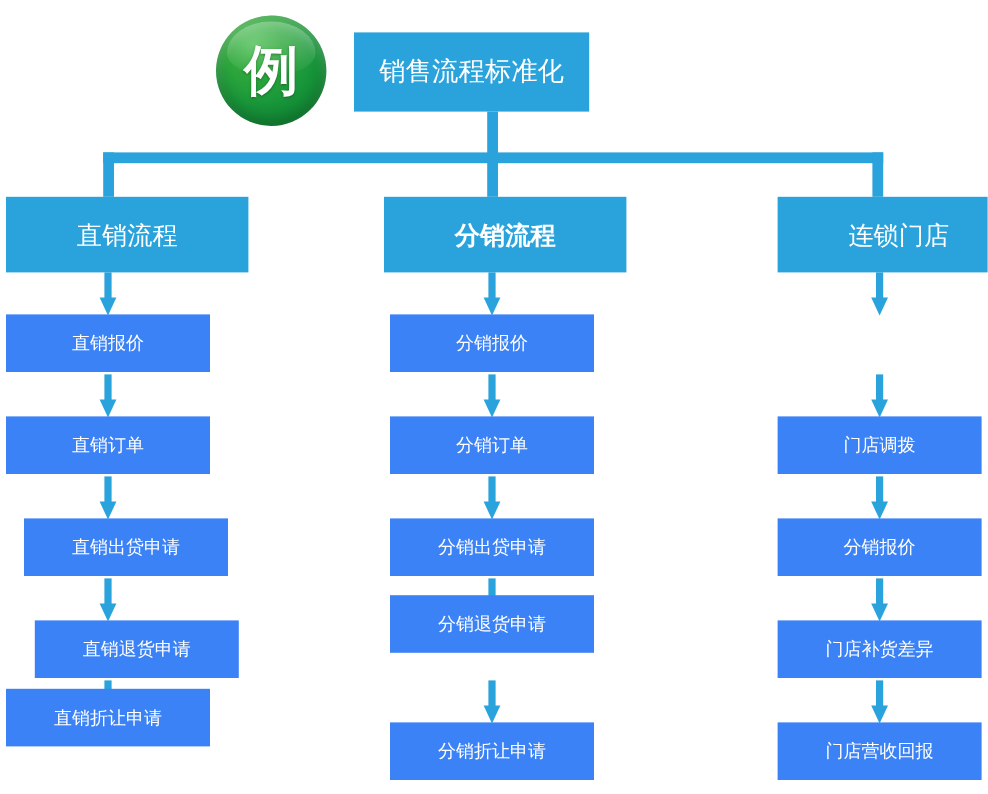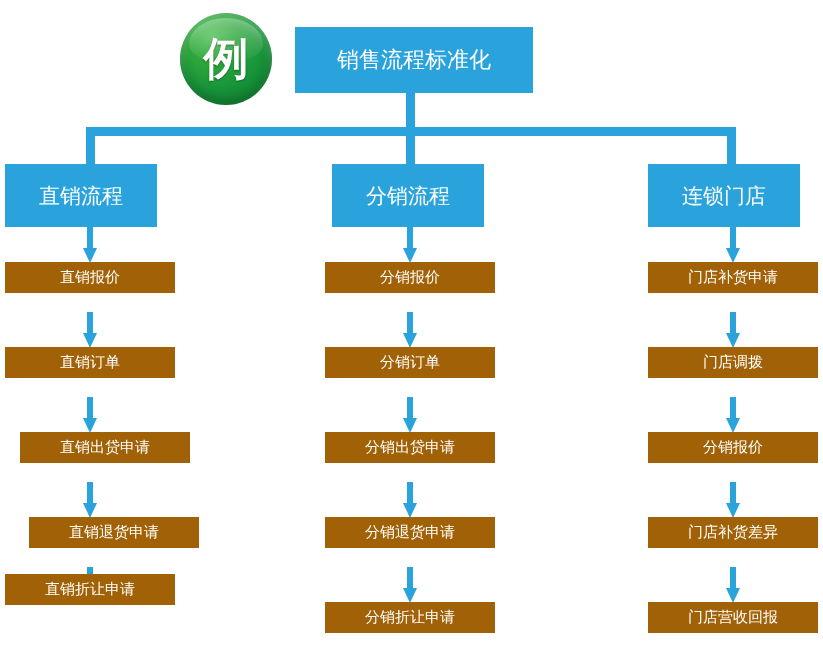--- a/index.html
+++ b/index.html
@@ -71,34 +71,34 @@
     justify-content: center;
     color: #ffffff;
     text-align: center;
     box-sizing: border-box;
   }
   .node-title {
     background: #2aa3dc;
     font-size: 22px;
     left: 295px;
     top: 27px;
-    width: 238px;
+    width: 196px;
     height: 66px;
   }
   .node-header {
     background: #2aa3dc;
     font-size: 21px;
     height: 63px;
     top: 164px;
-    width: 152px;
+    width: 202px;
   }
   .node-step {
-    background: #a16207;
+    background: #3b82f6;
     font-size: 15px;
-    height: 31px;
+    height: 48px;
     width: 170px;
   }
 
   
   .conn {
     position: absolute;
     background: #2aa3dc;
   }
   .bus-stem {          
     left: 406px;
@@ -194,21 +194,21 @@
     <span>直销退货申请</span>
   </div>
   <div class="arrow" style="left:79px; top:567px;">
       <div class="stem"></div>
       <div class="head"></div>
     </div>
   <div class="node node-step" style="left:5px; top:574px;">
     <span>直销折让申请</span>
   </div>
 
-  <div class="node node-header" style="left:332px;">
+  <div class="node node-header" style="left:320px;font-weight:bold;">
     <span>分销流程</span>
   </div>
   <div class="arrow" style="left:399px; top:227px;">
       <div class="stem"></div>
       <div class="head"></div>
     </div>
   <div class="node node-step" style="left:325px; top:262px;">
     <span>分销报价</span>
   </div>
   <div class="arrow" style="left:399px; top:312px;">
@@ -222,41 +222,38 @@
       <div class="stem"></div>
       <div class="head"></div>
     </div>
   <div class="node node-step" style="left:325px; top:432px;">
     <span>分销出贷申请</span>
   </div>
   <div class="arrow" style="left:399px; top:482px;">
       <div class="stem"></div>
       <div class="head"></div>
     </div>
-  <div class="node node-step" style="left:325px; top:517px;text-align:right;">
+  <div class="node node-step" style="left:325px; top:496px;text-align:right;">
     <span>分销退货申请</span>
   </div>
   <div class="arrow" style="left:399px; top:567px;">
       <div class="stem"></div>
       <div class="head"></div>
     </div>
   <div class="node node-header" style="left:648px;">
     <span>连锁门店</span>
   </div>
 
   <div class="node node-step" style="left:325px; top:602px;">
     <span>分销折让申请</span>
   </div>
   <div class="arrow" style="left:722px; top:227px;">
       <div class="stem"></div>
       <div class="head"></div>
     </div>
-  <div class="node node-step" style="left:648px; top:262px;">
-    <span>门店补货申请</span>
-  </div>
   <div class="arrow" style="left:722px; top:312px;">
       <div class="stem"></div>
       <div class="head"></div>
     </div>
   <div class="node node-step" style="left:648px; top:347px;">
     <span>门店调拨</span>
   </div>
   <div class="arrow" style="left:722px; top:397px;">
       <div class="stem"></div>
       <div class="head"></div>

